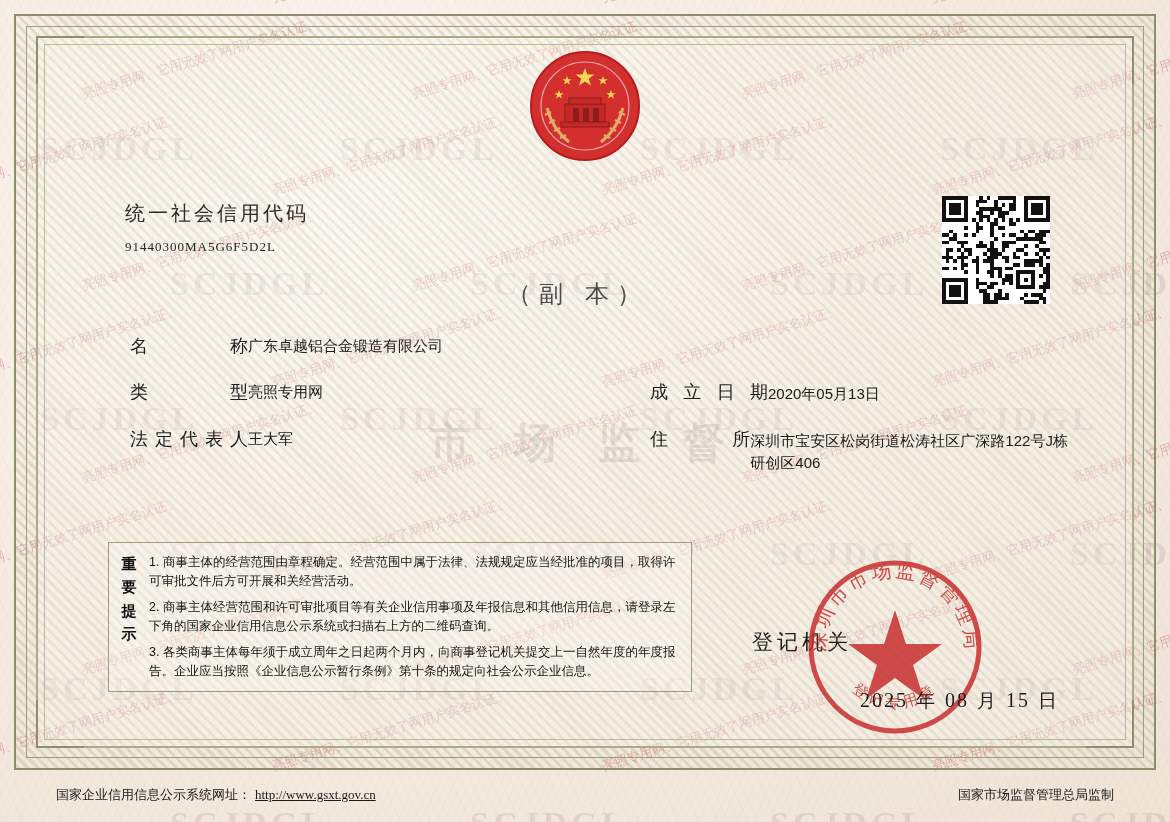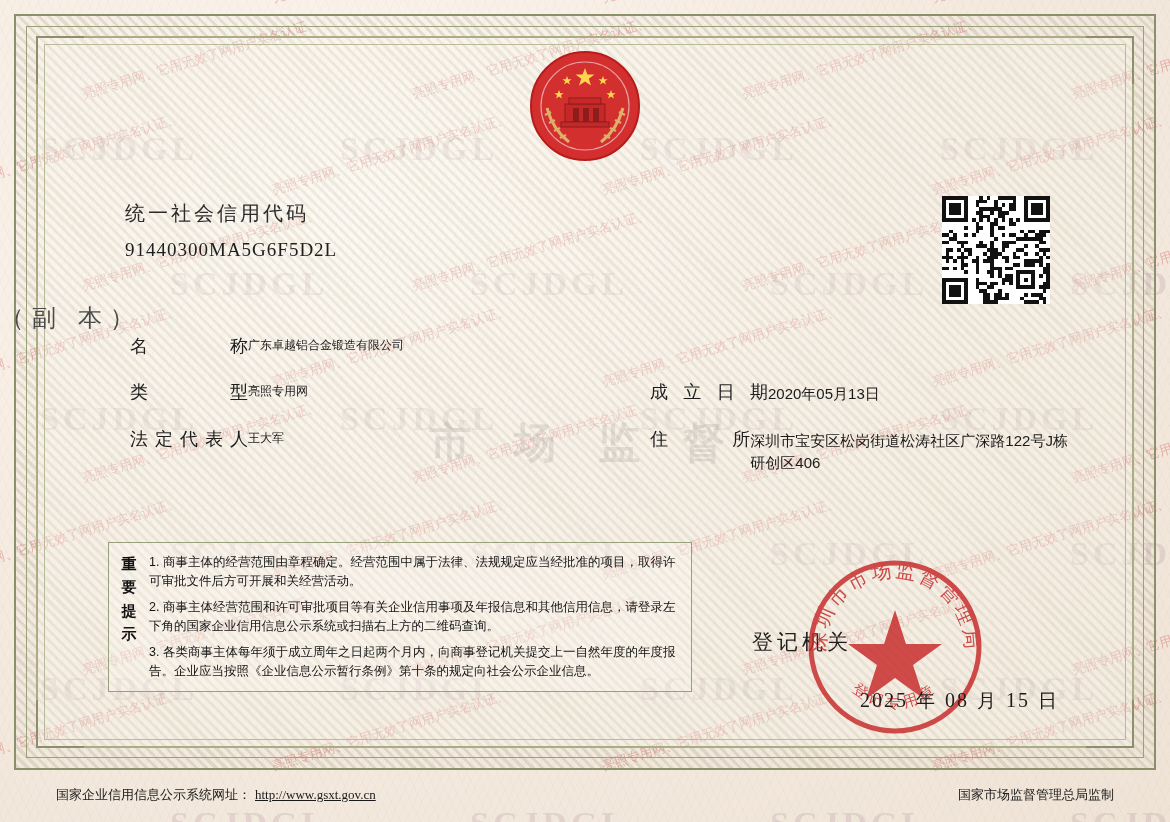--- a/index.html
+++ b/index.html
@@ -68,45 +68,45 @@
     position:absolute;left:0;right:0;top:415px;text-align:center;
     color:rgba(150,140,135,0.22);font-size:42px;letter-spacing:16px;font-weight:700;
   }
 
   
   .emblem{position:absolute;left:50%;top:46px;transform:translateX(-50%);width:120px;height:120px;}
 
   
   .credit-block{position:absolute;left:125px;top:200px;}
   .credit-label{font-size:20px;color:#2b2b2b;letter-spacing:3px;}
-  .credit-code{font-size:19px;color:#1f1f1f;margin-top:12px;letter-spacing:1px;
+  .credit-code{font-size:13px;color:#1f1f1f;margin-top:12px;letter-spacing:1px;
     font-family:"Liberation Serif",serif;}
 
   .title{
     position:absolute;left:0;right:0;top:196px;text-align:center;
     font-size:56px;letter-spacing:22px;font-weight:700;
     color:#8a6a22;
     text-shadow:1px 1px 0 #d9c27c, -1px -1px 0 #6d5115;
     font-family:"Liberation Serif","DejaVu Serif",serif;
   }
   .subtitle{
-    position:absolute;left:0;right:14px;top:278px;text-align:left;
-    font-size:24px;letter-spacing:8px;color:#4a4a4a;margin-top:24px;
+    position:absolute;left:0;right:14px;top:278px;text-align:center;
+    font-size:24px;letter-spacing:8px;color:#4a4a4a;
   }
 
   .qr{position:absolute;right:120px;top:196px;width:108px;height:108px;}
 
   
   .fields{position:absolute;left:130px;top:334px;right:90px;}
   .row{display:flex;align-items:flex-start;margin-bottom:22px;}
   .lbl{
     width:118px;font-size:18px;color:#1d1d1d;letter-spacing:0;
     display:flex;justify-content:space-between;
   }
-  .val{font-size:12px;color:#1a1a1a;padding-top:3px;
+  .val{font-size:15px;color:#1a1a1a;padding-top:3px;
     font-family:"Liberation Sans","DejaVu Sans",sans-serif;}
   .col-left{width:520px;display:flex;}
   .col-right{flex:1;display:flex;}
   .lbl2{width:118px;font-size:18px;color:#1d1d1d;display:flex;justify-content:space-between;}
   .val2{font-size:15px;color:#1a1a1a;padding-top:3px;max-width:330px;line-height:1.45;
     font-family:"Liberation Sans","DejaVu Sans",sans-serif;}
 
   
   .notice{
     position:absolute;left:108px;top:542px;width:560px;

